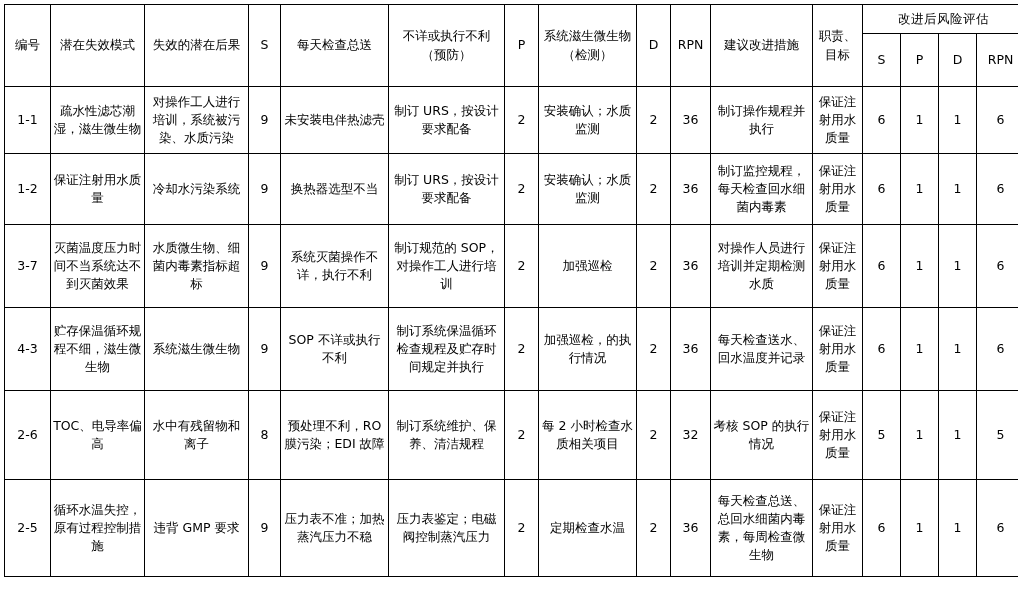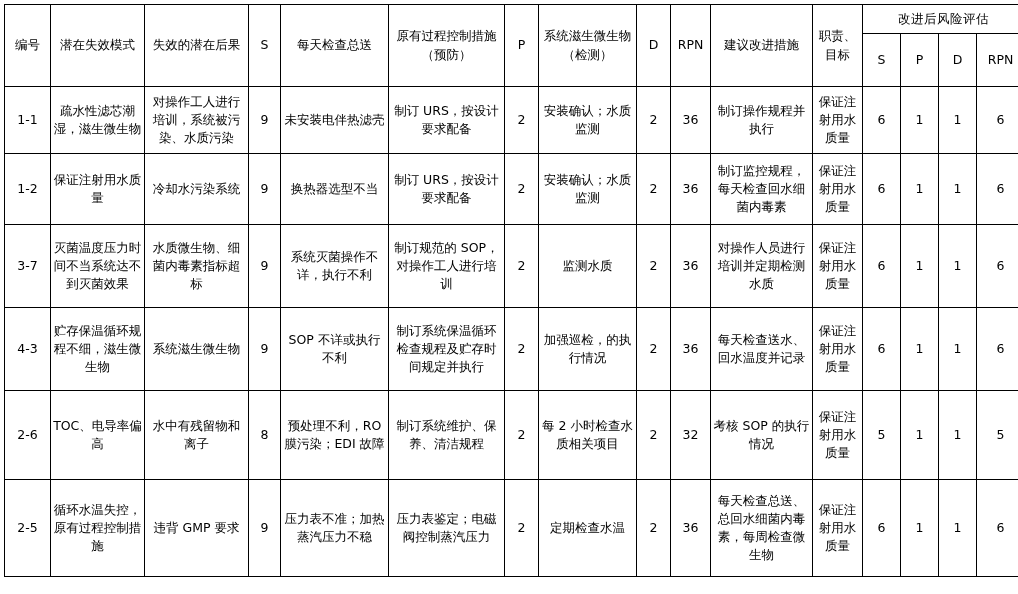--- a/index.html
+++ b/index.html
@@ -96,21 +96,21 @@
         <col class="c-d2">
         <col class="c-rpn2">
     </colgroup>
     <thead>
       <tr class="hdr-top">
         <th rowspan="2">编号</th>
         <th rowspan="2" class="cjk">潜在失效模式</th>
         <th rowspan="2" class="cjk">失效的潜在后果</th>
         <th rowspan="2">S</th>
         <th rowspan="2" class="cjk">每天检查总送</th>
-        <th rowspan="2" class="cjk">原有过程控制措施（预防）</th>
+        <th rowspan="2" class="cjk">不详或执行不利（预防）</th>
         <th rowspan="2">P</th>
         <th rowspan="2" class="cjk">系统滋生微生物（检测）</th>
         <th rowspan="2">D</th>
         <th rowspan="2">RPN</th>
         <th rowspan="2" class="cjk">建议改进措施</th>
         <th rowspan="2" class="cjk">职责、目标</th>
         <th colspan="4" class="grp-head">改进后风险评估</th>
       </tr>
       <tr class="hdr-main">
         <th>S</th>
@@ -157,21 +157,21 @@
         <td class="num">6</td>
       </tr>
       <tr class="row-h3">
         <td class="num">3-7</td>
         <td class="cjk">灭菌温度压力时间不当系统达不到灭菌效果</td>
         <td class="cjk">水质微生物、细菌内毒素指标超标</td>
         <td class="num">9</td>
         <td class="cjk">系统灭菌操作不详，执行不利</td>
         <td class="cjk">制订规范的 SOP，对操作工人进行培训</td>
         <td class="num">2</td>
-        <td class="cjk">监测水质</td>
+        <td class="cjk">加强巡检</td>
         <td class="num">2</td>
         <td class="num">36</td>
         <td class="cjk">对操作人员进行培训并定期检测水质</td>
         <td class="cjk">保证注射用水质量</td>
         <td class="num">6</td>
         <td class="num">1</td>
         <td class="num">1</td>
         <td class="num">6</td>
       </tr>
       <tr class="row-h4">

